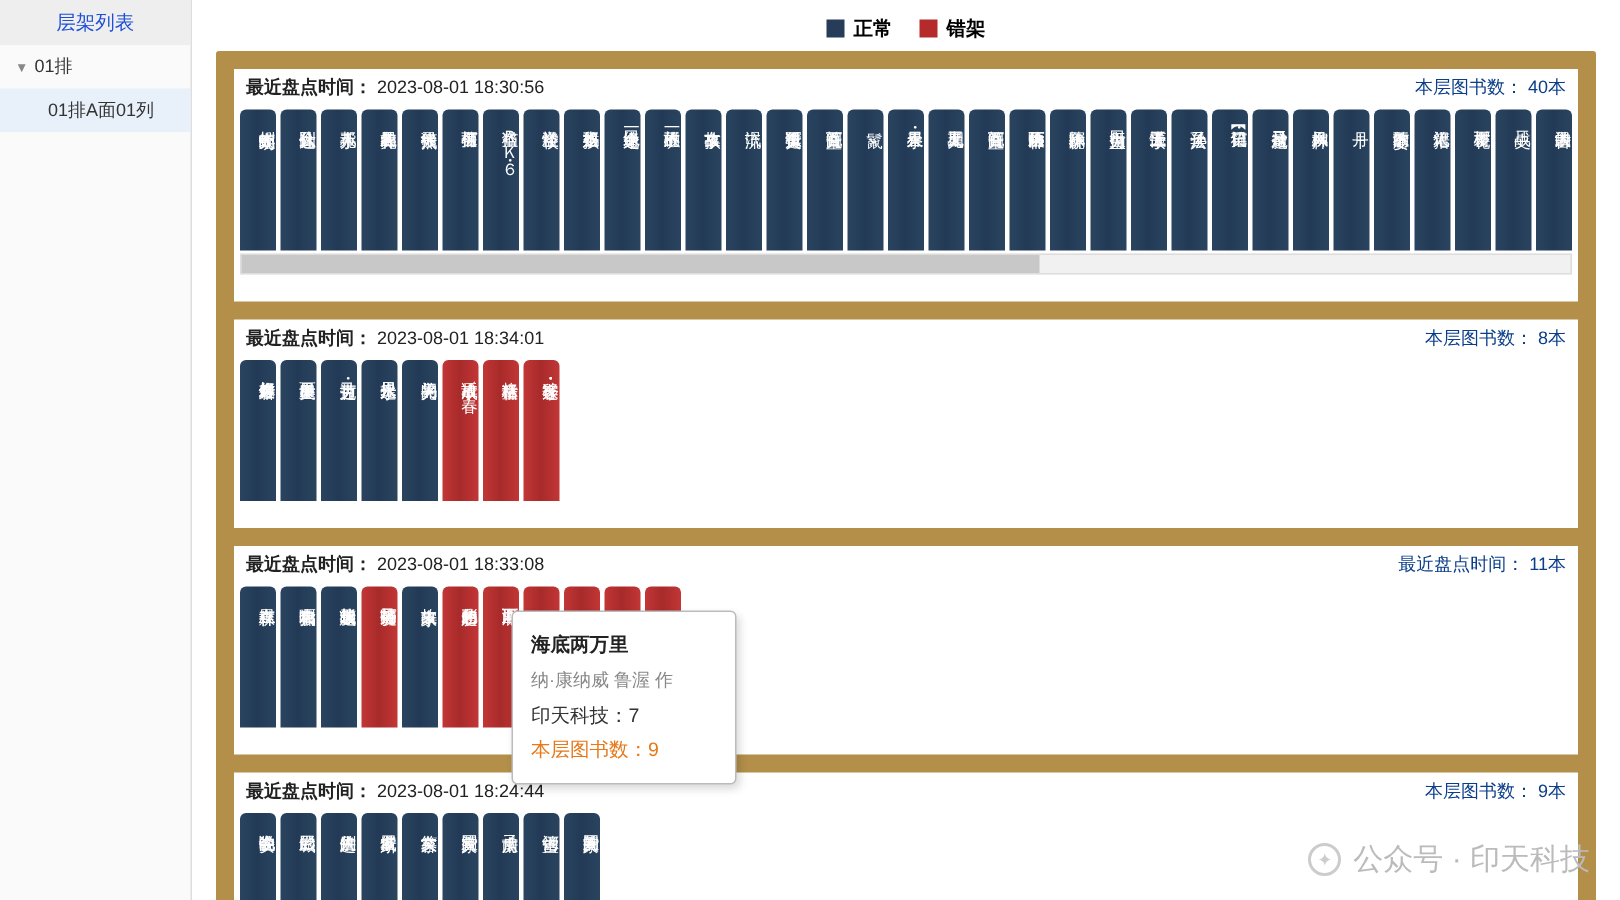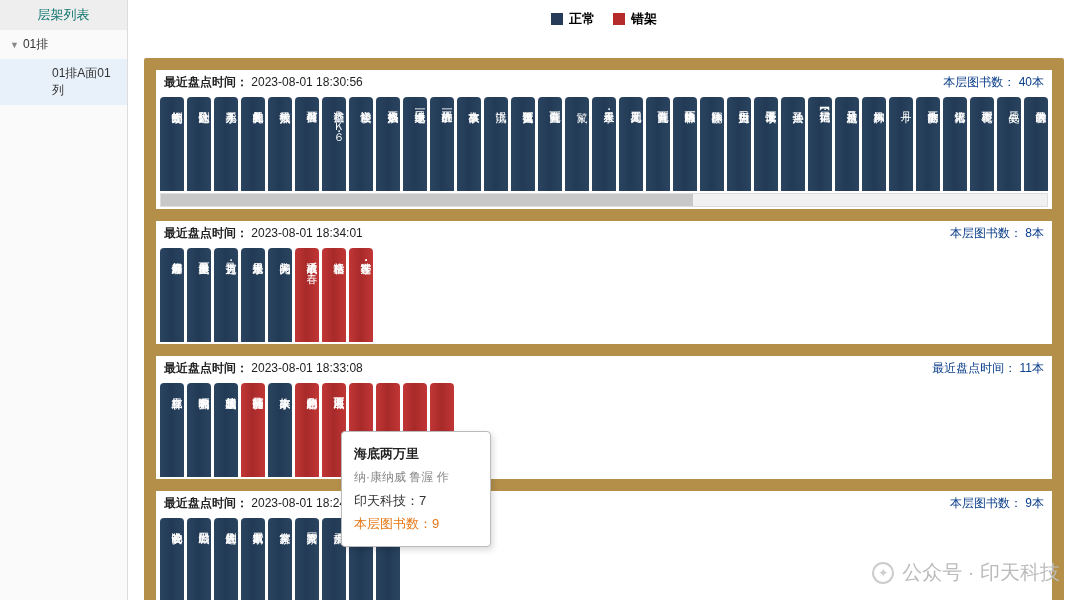--- a/index.html
+++ b/index.html
@@ -1,33 +1,33 @@
 <!DOCTYPE html>
 <html><head>
   <meta charset="utf-8">
   <style>
     * { margin: 0; padding: 0; box-sizing: border-box; }
     body { font-family: "Microsoft YaHei", sans-serif; font-size: 12px; background: #fff; }
     .container { display: flex; width: 1080px; height: 600px; overflow: hidden; }
     .sidebar { width: 192px; border-right: 1px solid #ddd; background: #fafafa; }
-    .sidebar-header { background: #eee; padding: 6px 10px; text-align: center; font-size: 13px; color: #0f766e; }
+    .sidebar-header { background: #eee; padding: 6px 10px; text-align: center; font-size: 13px; color: #1d4ed8; }
     .tree-item { padding: 6px 10px; cursor: pointer; color: #333; }
     .tree-item.root { display: flex; align-items: center; gap: 4px; }
     .tree-triangle { font-size: 9px; color: #888; }
-    .tree-item.child { padding-left: 52px; }
+    .tree-item.child { padding-left: 32px; }
     .tree-item.selected { background: #e8f0fa; }
-    .main { flex: 1; display: flex; flex-direction: column; gap: 24px; }
+    .main { flex: 1; display: flex; flex-direction: column; }
     .legend { display: flex; justify-content: center; align-items: center; gap: 18px; padding: 10px 0 6px; }
     .legend-item { display: flex; align-items: center; gap: 6px; font-size: 13px; font-weight: bold; }
     .swatch { width: 12px; height: 12px; }
     .swatch.normal { background: #263c58; }
     .swatch.error { background: #b52b2b; }
     .shelf-area { flex: 1; overflow-y: auto; padding: 0 16px 12px; position: relative; }
     .shelf { border: 12px solid #b38f4a; border-radius: 2px; background: #fff; margin-top: 0; }
-    .level { border-bottom: 12px solid #b38f4a; padding: 2px 2px 0; }
+    .level { border-bottom: 12px solid #b38f4a; padding: 2px 2px 16px; }
     .level:last-child { border-bottom: none; }
     .level-header { display: flex; justify-content: space-between; padding: 2px 6px 4px; font-size: 12px; }
     .lh-left { color: #222; font-weight: bold; }
     .lh-left .ts-val { font-weight: normal; }
     .lh-right { color: #0a3e8a; font-weight: normal; }
     .books-row { display: flex; align-items: flex-end; gap: 3px; padding: 0 2px 2px; min-height: 98px; overflow: hidden; }
     .book { width: 24px; height: 94px; border-radius: 4px 4px 0 0; background: linear-gradient(to right, #2a4460 0%, #223a55 48%, #2a4460 100%); color: #fff; font-size: 11px; writing-mode: vertical-rl; text-orientation: upright; letter-spacing: 0px; padding-top: 6px; text-align: left; cursor: pointer; flex-shrink: 0; overflow: hidden; }
     .book.err { background: linear-gradient(to right, #c23636 0%, #a82a2a 48%, #c23636 100%); }
     .hscroll { height: 14px; background: #f1f1f1; margin: 0 2px 2px; position: relative; border: 1px solid #ddd; }
     .hscroll-thumb { position: absolute; top: 0; left: 0; height: 100%; width: 60%; background: #c8c8c8; }

